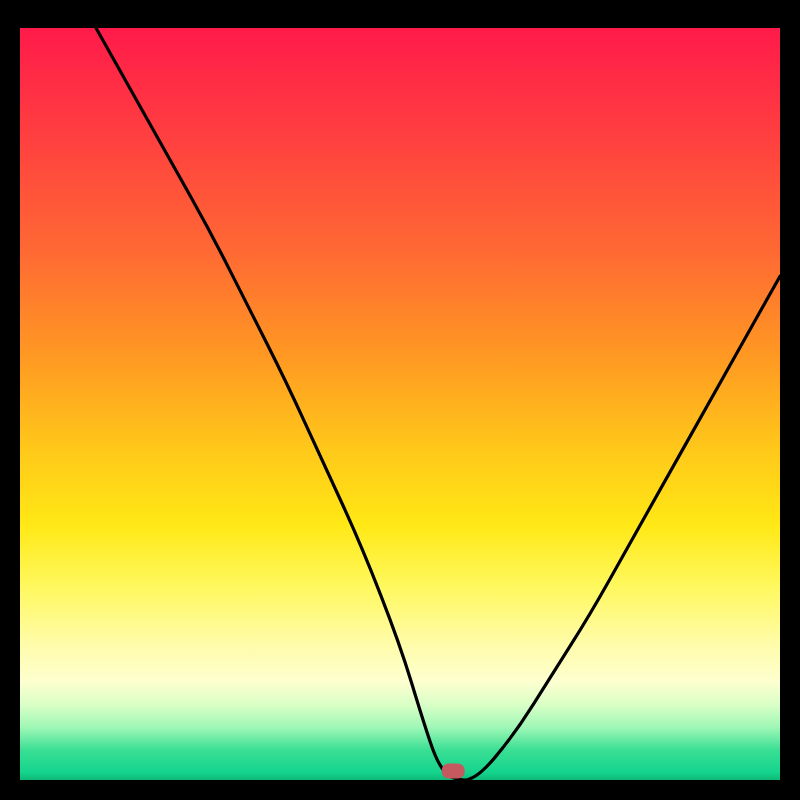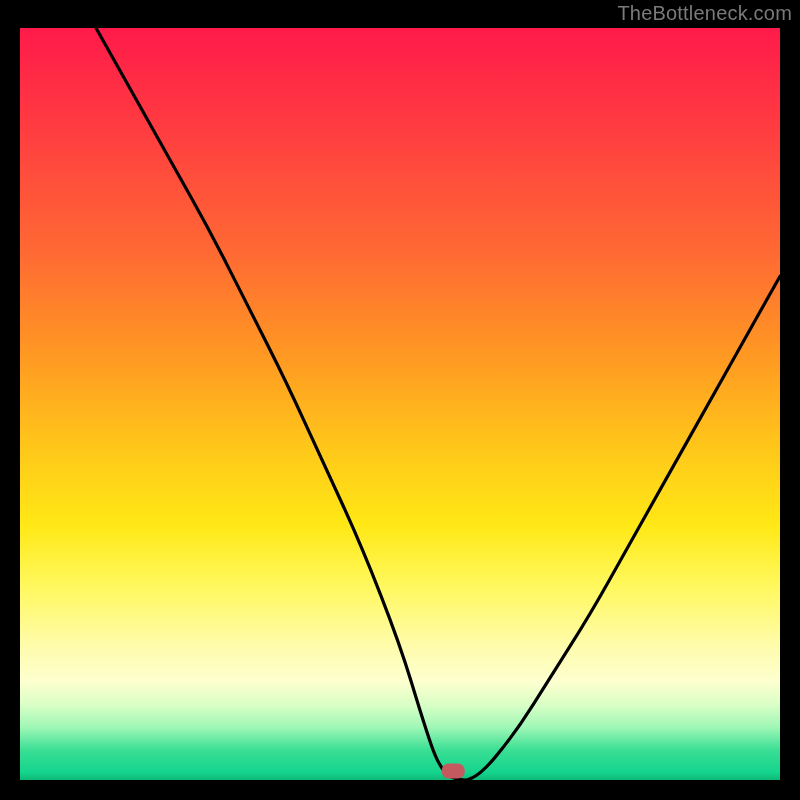--- a/index.html
+++ b/index.html
@@ -73,21 +73,20 @@
   .marker {
     fill: #c45a5f;
     stroke: #c45a5f;
   }
 </style>
 </head>
 <body>
 
 <div class="frame">
 
-  <div class="watermark">TheBottleneck.com</div>
 
   <div class="plot-area">
     <div class="gradient"></div>
 
     <svg class="curve-svg" viewBox="0 0 760 752" preserveAspectRatio="none">
       <path class="curve-path" d="M 76.0 0.0 Q 76.0 0.0 95.0 33.8 Q 114.0 67.7 133.0 101.5 Q 152.0 135.4 171.0 169.2 Q 190.0 203.0 209.0 240.6 Q 228.0 278.2 247.0 315.8 Q 266.0 353.4 285.0 394.8 Q 304.0 436.2 323.0 477.5 Q 342.0 518.9 361.0 567.8 Q 380.0 616.6 391.4 654.2 Q 402.8 691.8 410.4 714.4 Q 418.0 737.0 425.6 744.5 Q 433.2 752.0 444.6 752.0 Q 456.0 752.0 475.0 729.4 Q 494.0 706.9 513.0 676.8 Q 532.0 646.7 551.0 616.6 Q 570.0 586.6 589.0 552.7 Q 608.0 518.9 627.0 485.0 Q 646.0 451.2 665.0 417.4 Q 684.0 383.5 703.0 349.7 Q 722.0 315.8 741.0 282.0 T 760.0 248.2"></path>
       <rect class="marker" rx="6" ry="6" width="22" height="14" y="736" x="422.2"></rect>
     </svg>
   </div>
 

